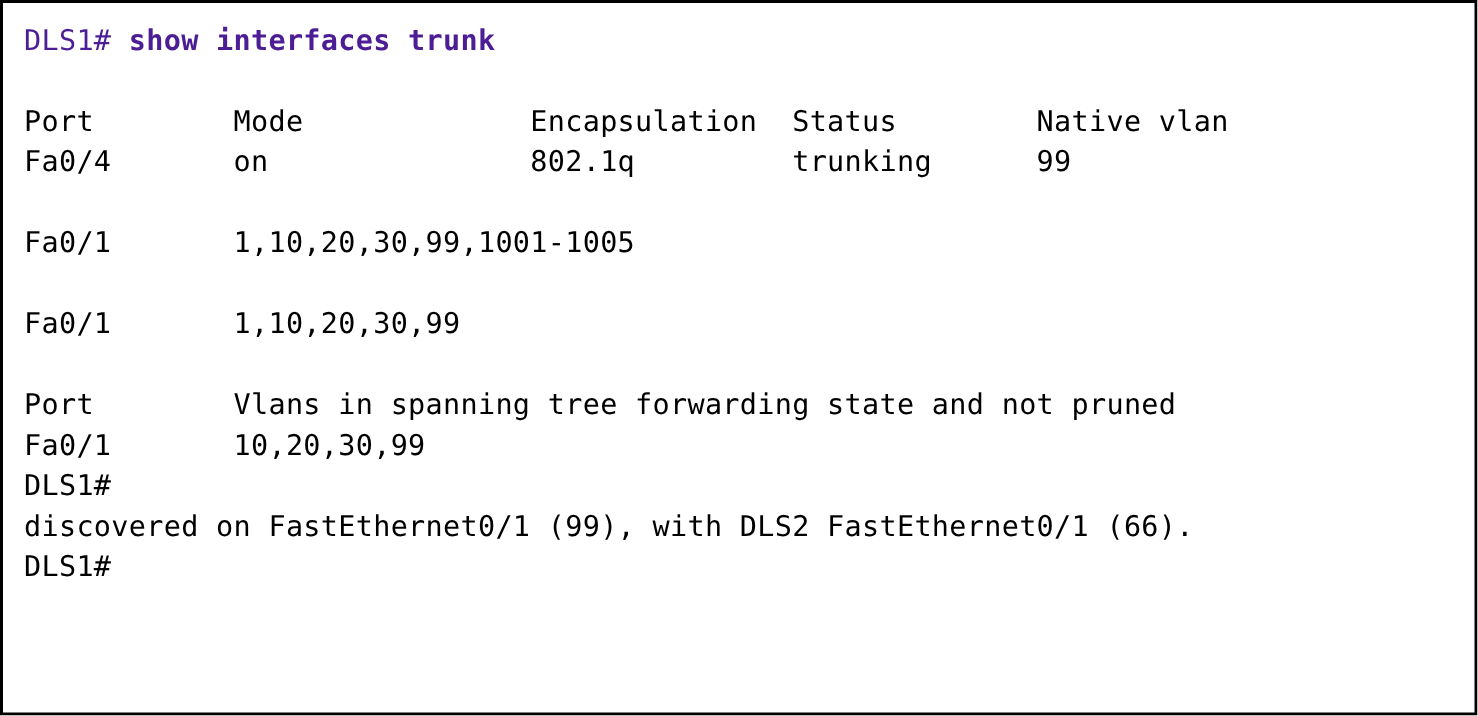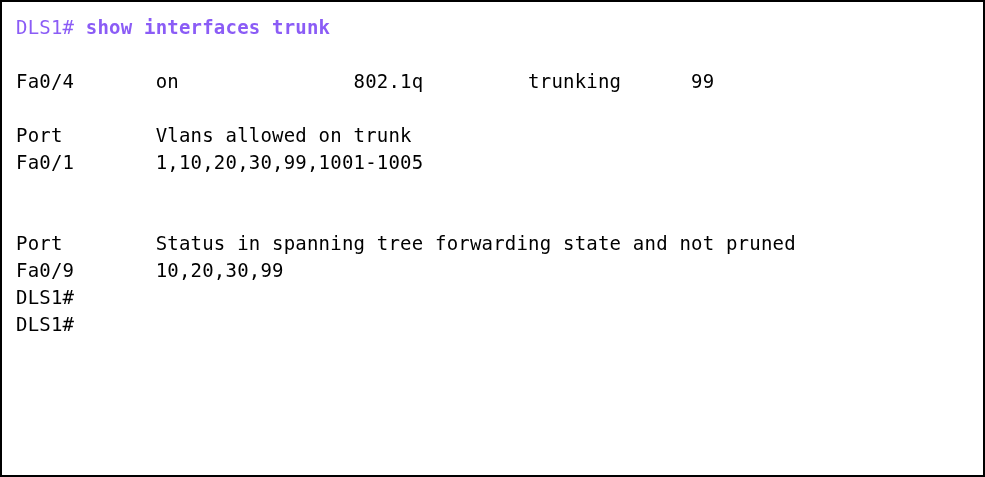--- a/index.html
+++ b/index.html
@@ -33,43 +33,45 @@
   }
   .line.blank {
     color: transparent;
   }
   .cmd-line {
     font-family: "DejaVu Sans Mono", monospace;
     font-size: 19px;
     line-height: 27px;
     white-space: pre;
     letter-spacing: 0.2px;
-    color: #8b5cf6;
+    color: #4c1d95;
   }
   .cmd-line .prompt {
     font-weight: normal;
   }
   .cmd-line .cmd {
     font-weight: bold;
   }
 </style>
 </head>
 <body>
 
 <div class="terminal-window">
   <div class="terminal-body">
 
     <div class="cmd-line"><span class="prompt">DLS1# </span><span class="cmd">show interfaces trunk</span></div>
 
     <div class="line blank"></div>
+    <div class="line">Port        Mode             Encapsulation  Status        Native vlan</div>
     <div class="line">Fa0/4       on               802.1q         trunking      99</div>
     <div class="line blank"></div>
-    <div class="line">Port        Vlans allowed on trunk</div>
     <div class="line">Fa0/1       1,10,20,30,99,1001-1005</div>
     <div class="line blank"></div>
+    <div class="line">Fa0/1       1,10,20,30,99</div>
     <div class="line blank"></div>
-    <div class="line">Port        Status in spanning tree forwarding state and not pruned</div>
-    <div class="line">Fa0/9       10,20,30,99</div>
+    <div class="line">Port        Vlans in spanning tree forwarding state and not pruned</div>
+    <div class="line">Fa0/1       10,20,30,99</div>
     <div class="line">DLS1#</div>
+    <div class="line">discovered on FastEthernet0/1 (99), with DLS2 FastEthernet0/1 (66).</div>
     <div class="line">DLS1#</div>
 
   </div>
 </div>
 
 </body></html>

